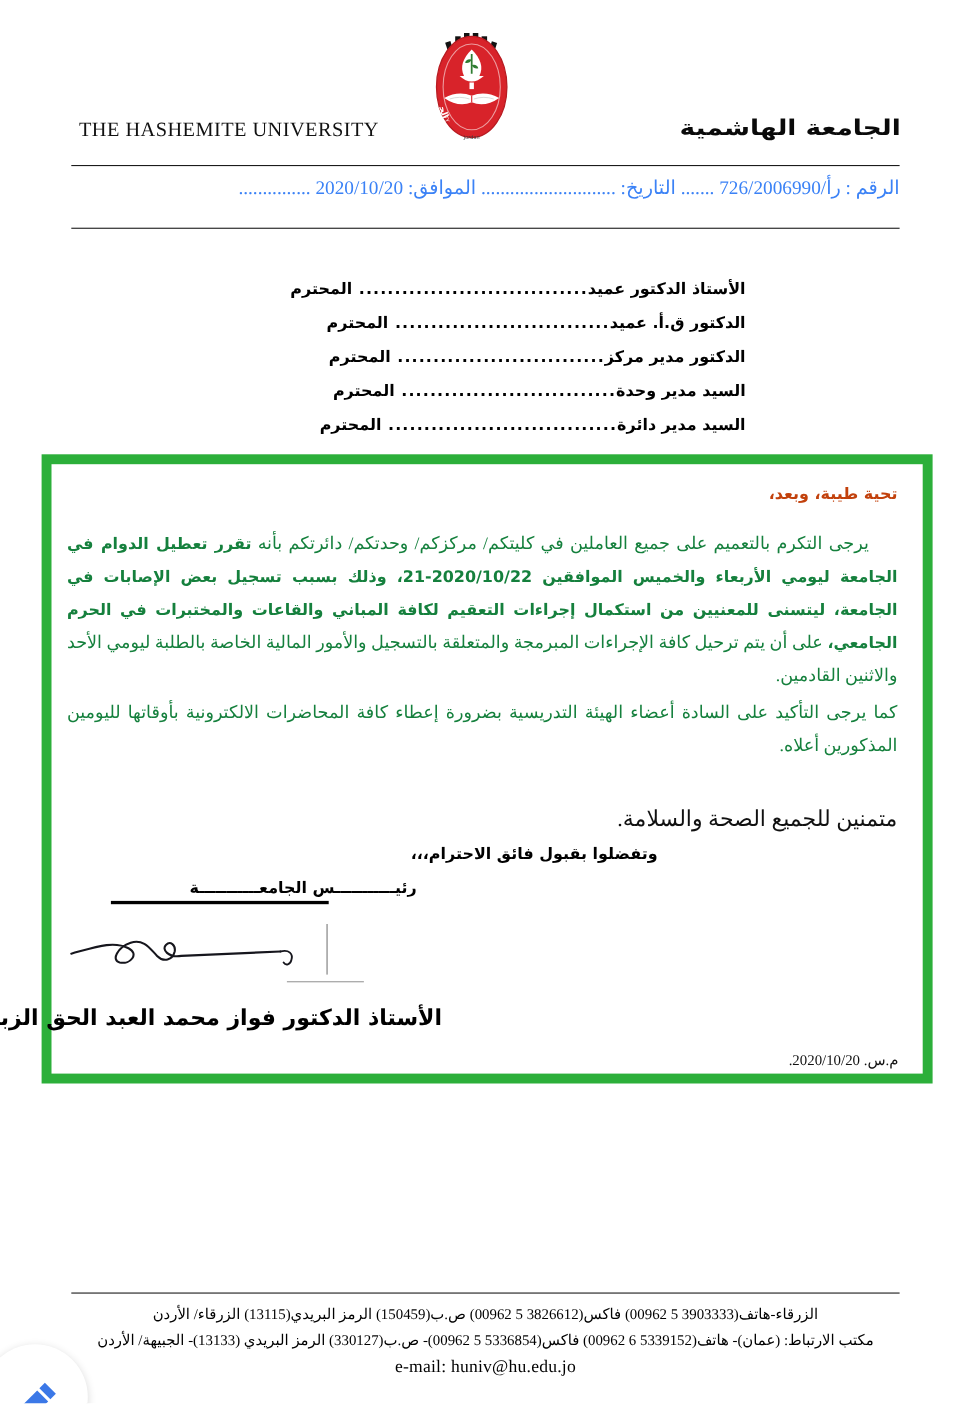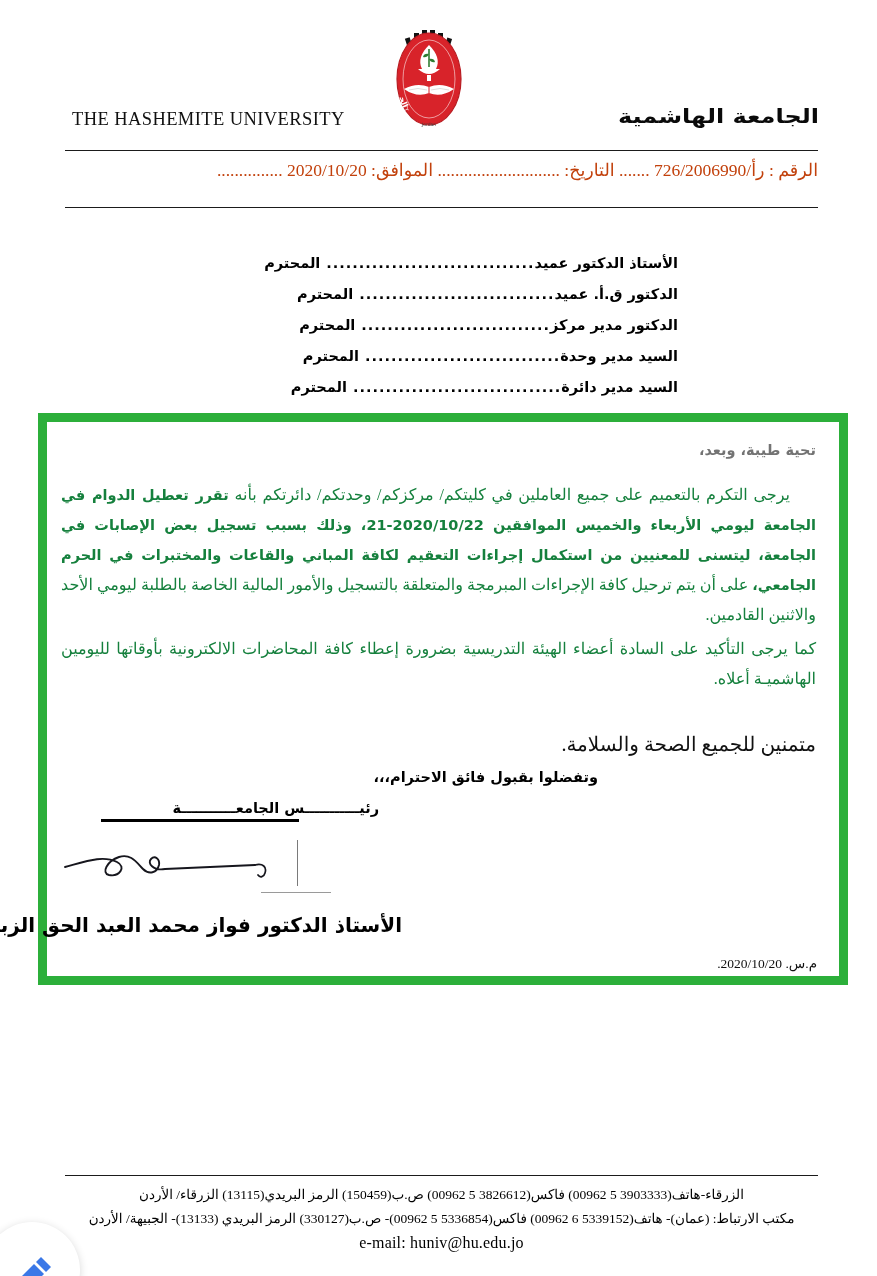--- a/index.html
+++ b/index.html
@@ -74,21 +74,21 @@
   .refline {
     position: absolute;
     left: 65px;
     top: 160px;
     width: 753px;
     text-align: right;
     direction: rtl;
     font-family: "Liberation Serif", "DejaVu Serif", serif;
     font-size: 17.5px;
     white-space: nowrap;
-    color: #c2410c;
+    color: #3b82f6;
   }
 
   
   .recipients {
     position: absolute;
     left: 65px;
     top: 248px;
     width: 753px;
     direction: rtl;
   }
@@ -126,21 +126,21 @@
     direction: rtl;
   }
 
   .greeting {
     position: absolute;
     right: 23px;
     top: 20px;
     font-family: "DejaVu Sans", "Liberation Sans", sans-serif;
     font-size: 14.5px;
     font-weight: bold;
-    color: #737373;
+    color: #c2410c;
   }
 
   .para {
     position: absolute;
     text-align: justify;
     text-align-last: right;
     direction: rtl;
     color: #15803d;
   }
   .para-1 {
@@ -380,21 +380,21 @@
 
   <div class="green-box">
     <div class="box-inner">
 
       <div class="greeting">تحية طيبة، وبعد،</div>
 
       <div class="para para-1">
         <span>يرجى التكرم بالتعميم على جميع العاملين في كليتكم/ مركزكم/ وحدتكم/ دائرتكم بأنه </span><span class="b">تقرر تعطيل الدوام في الجامعة ليومي الأربعاء والخميس الموافقين 2020/10/22-21، وذلك بسبب تسجيل بعض الإصابات في الجامعة، ليتسنى للمعنيين من استكمال إجراءات التعقيم لكافة المباني والقاعات والمختبرات في الحرم الجامعي،</span><span> على أن يتم ترحيل كافة الإجراءات المبرمجة والمتعلقة بالتسجيل والأمور المالية الخاصة بالطلبة ليومي الأحد والاثنين القادمين.</span>
       </div>
 
-      <div class="para para-2">كما يرجى التأكيد على السادة أعضاء الهيئة  التدريسية بضرورة إعطاء كافة المحاضرات الالكترونية بأوقاتها لليومين الهاشميـة أعلاه.</div>
+      <div class="para para-2">كما يرجى التأكيد على السادة أعضاء الهيئة  التدريسية بضرورة إعطاء كافة المحاضرات الالكترونية بأوقاتها لليومين المذكورين أعلاه.</div>
 
       <div class="closing-wish">متمنين للجميع الصحة والسلامة.</div>
 
       <div class="regards">وتفضلوا بقبول فائق الاحترام،،،</div>
 
       <div class="signer-title">رئيـــــــــــس الجامعـــــــــــة</div>
       <div class="kashida-bar"></div>
 
       <div class="signature-ink">
         <svg width="240" height="62" viewBox="0 0 240 62" aria-hidden="true">

